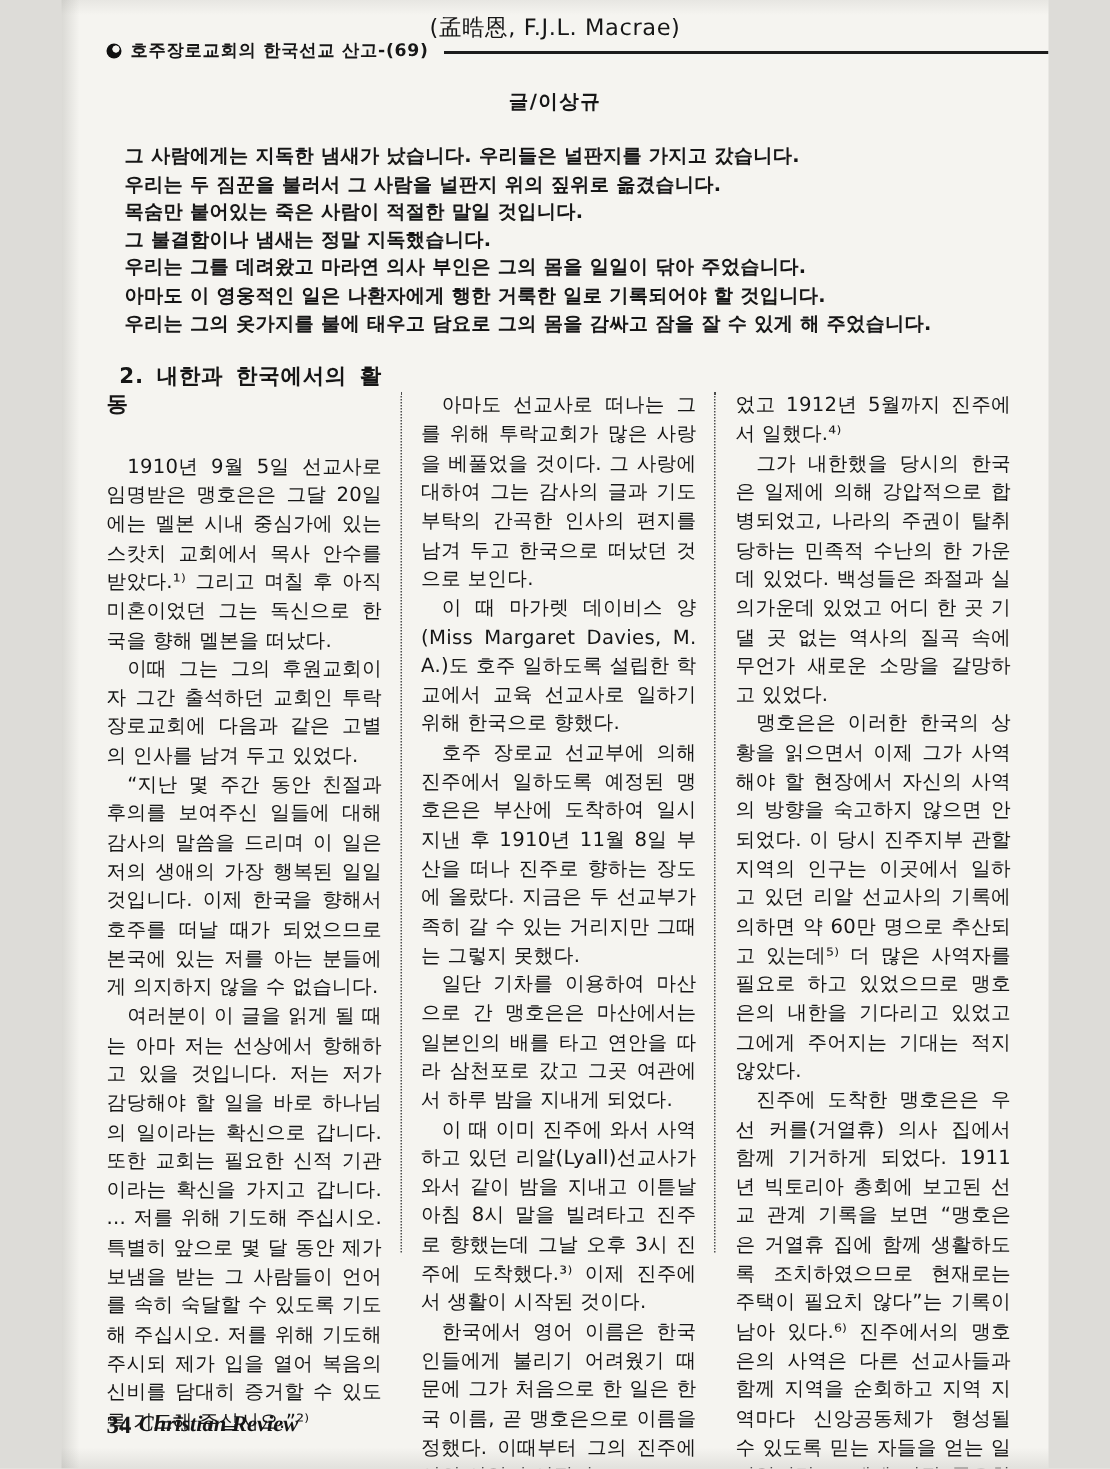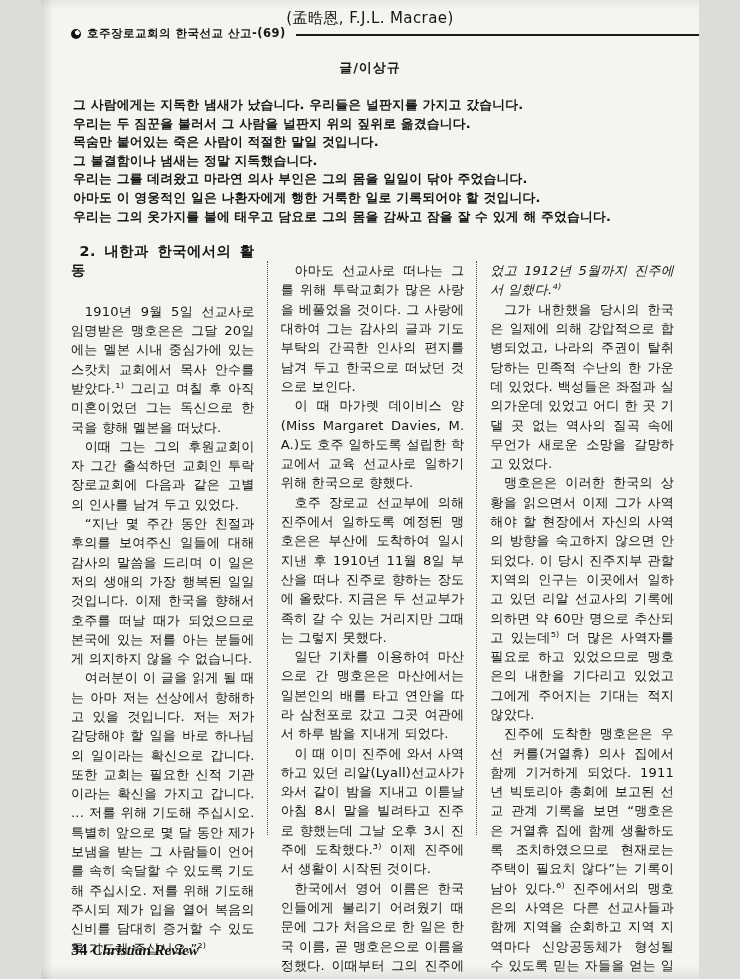--- a/index.html
+++ b/index.html
@@ -43,21 +43,21 @@
   .subtitle{
     margin-top:9px;text-align:center;
     font-size:15px;letter-spacing:.4px;
   }
   .byline{
     margin-top:31px;text-align:center;
     font-size:13px;font-weight:700;letter-spacing:1px;
   }
   
   .intro{
-    margin:19px 70px 0 32px;
+    margin:19px 70px 0 42px;
     font-size:12.8px;font-weight:700;line-height:18.6px;
     letter-spacing:.2px;
   }
   
   .columns{
     display:flex;align-items:stretch;
     margin:15px 25px 0 30px;
     height:594px;
   }
   .col{
@@ -68,21 +68,21 @@
   }
   .col + .col{
     border-left:1px dotted #4c4c4c;
     margin-left:12px;padding-left:13px;margin-top:20px;
   }
   .col-heading{
     font-weight:700;font-size:14.3px;letter-spacing:.5px;
     margin:1px 0 21px 0;text-indent:.6em;
   }
   .para{margin:0;text-indent:1.05em;}
-  .para.no-indent{text-indent:0;font-style:italic;}
+  .para.no-indent{text-indent:0;}
   
   .footer{
     position:absolute;left:30px;bottom:19px;
     display:flex;align-items:center;
   }
   .pagenum{
     font-family:"Liberation Serif",serif;
     font-size:16.5px;font-weight:600;margin-right:5px;
   }
   .journal{

